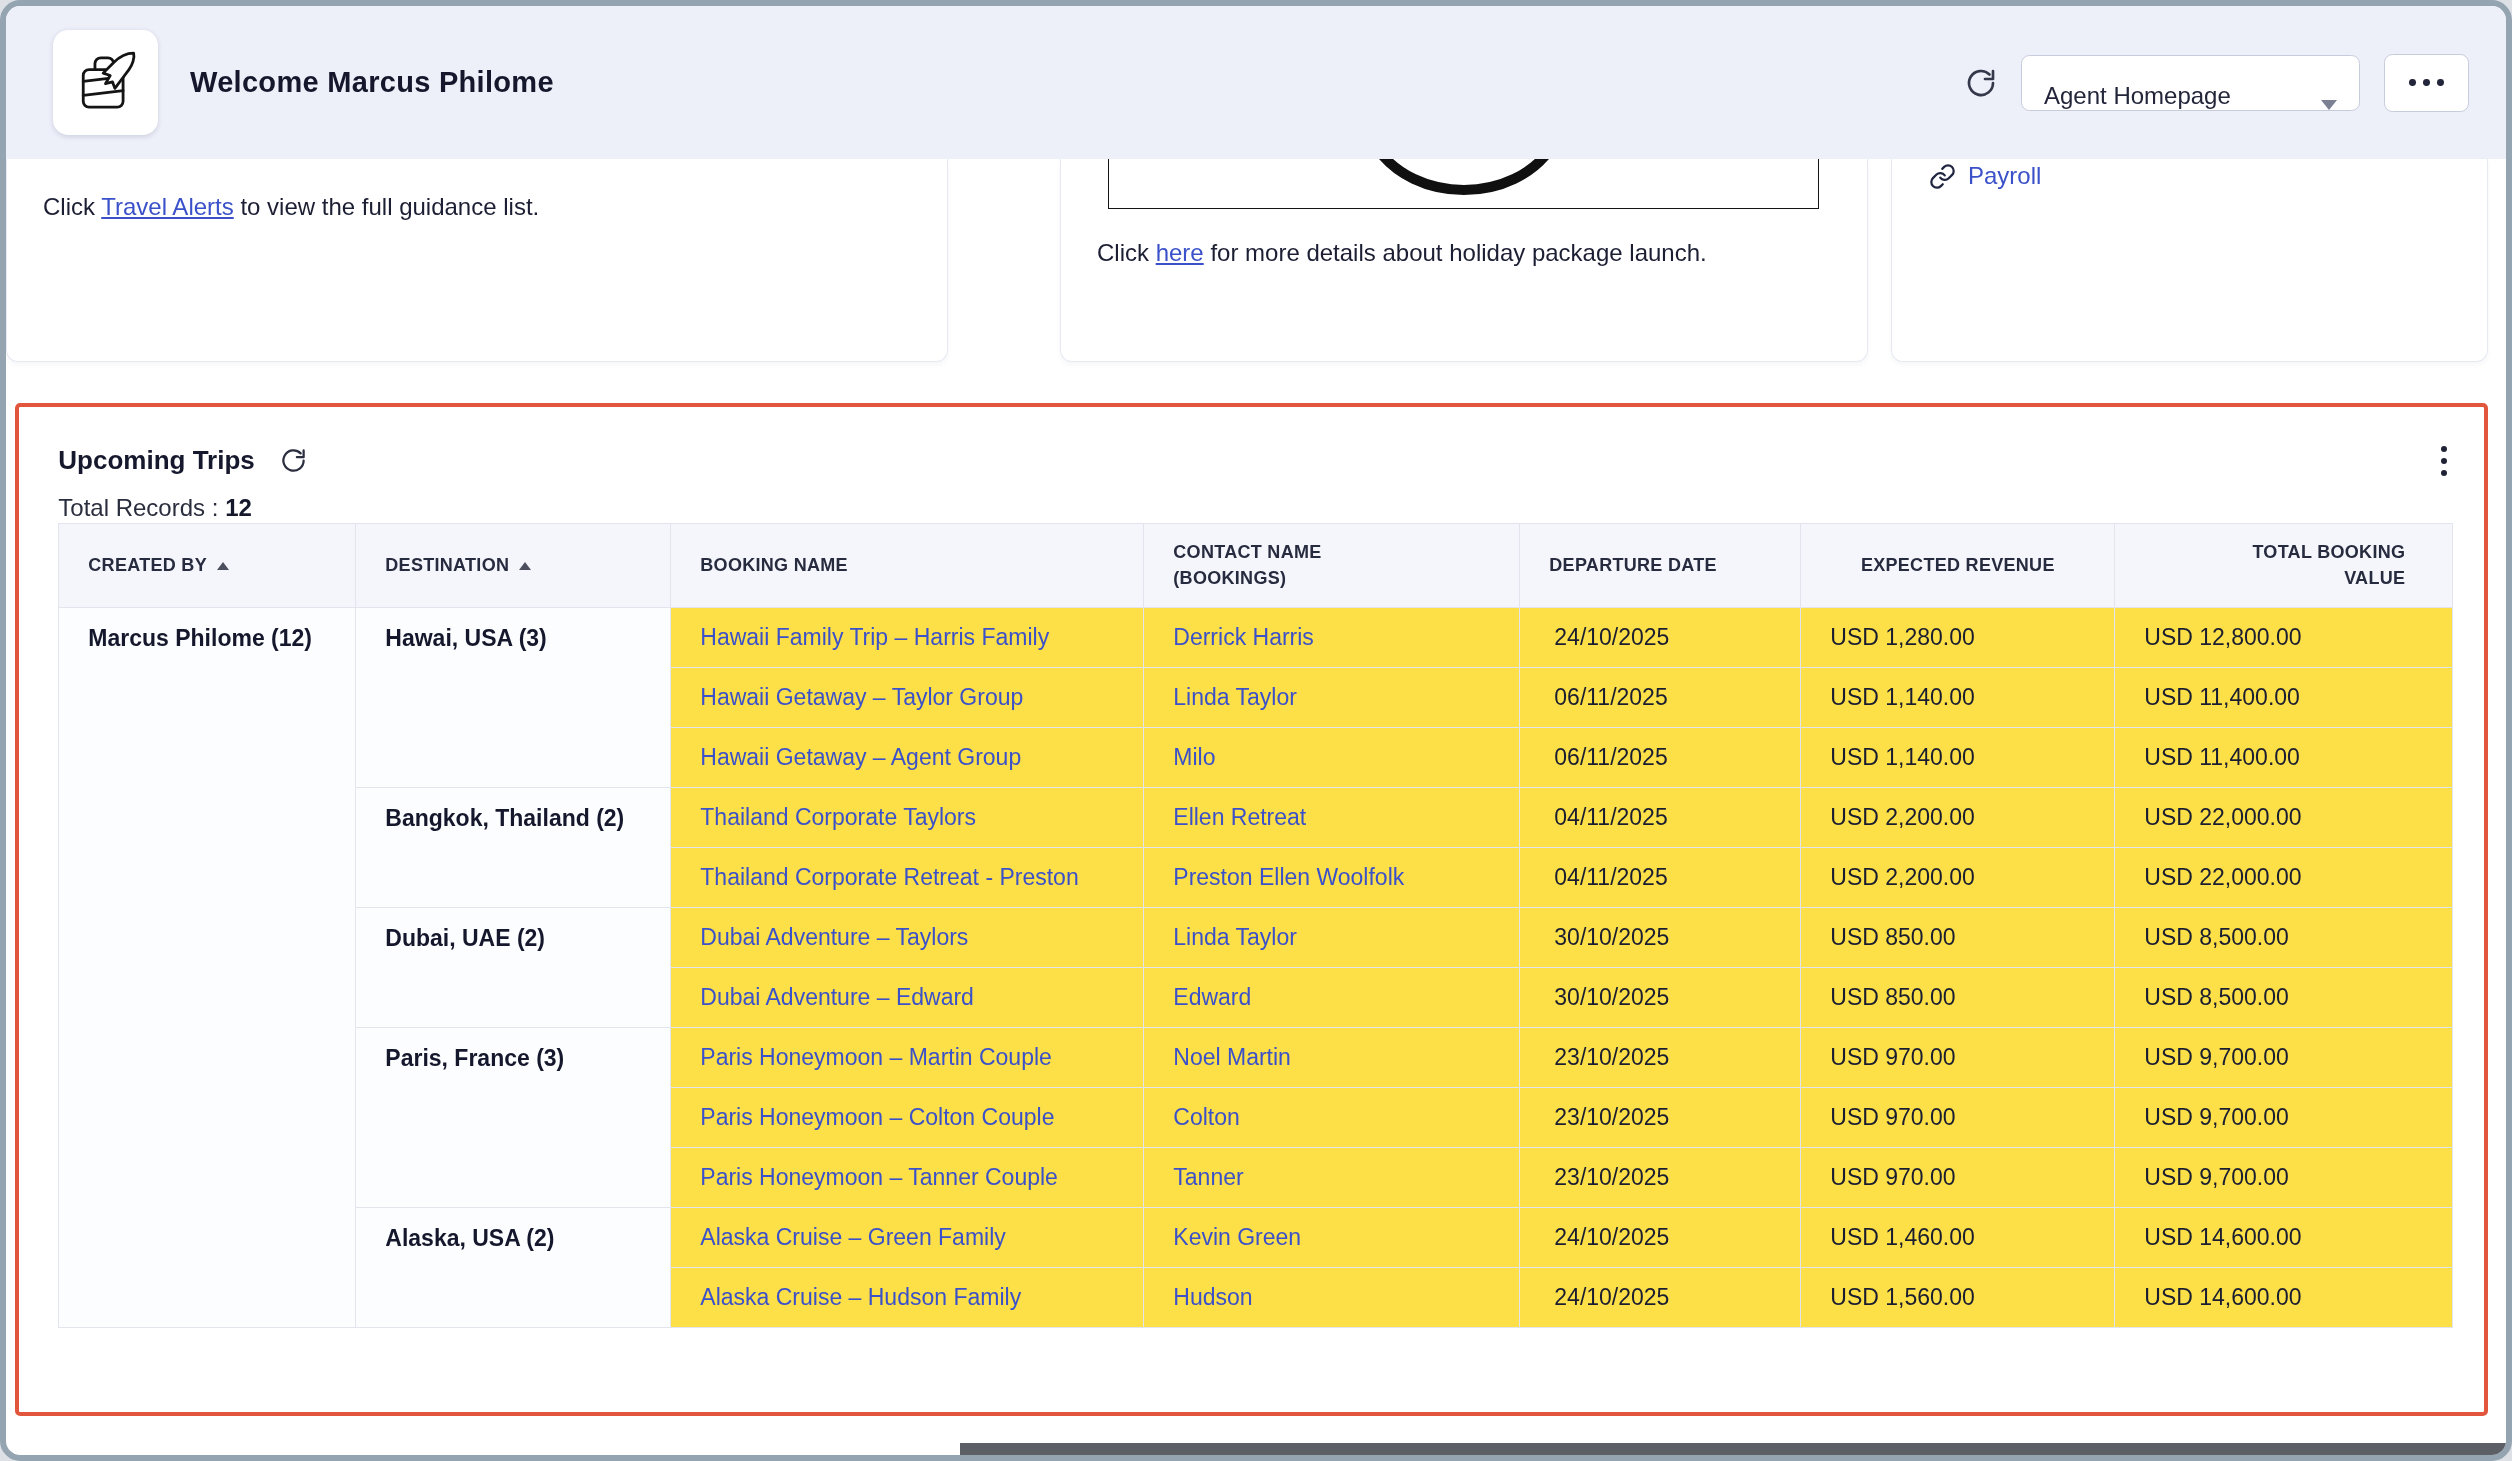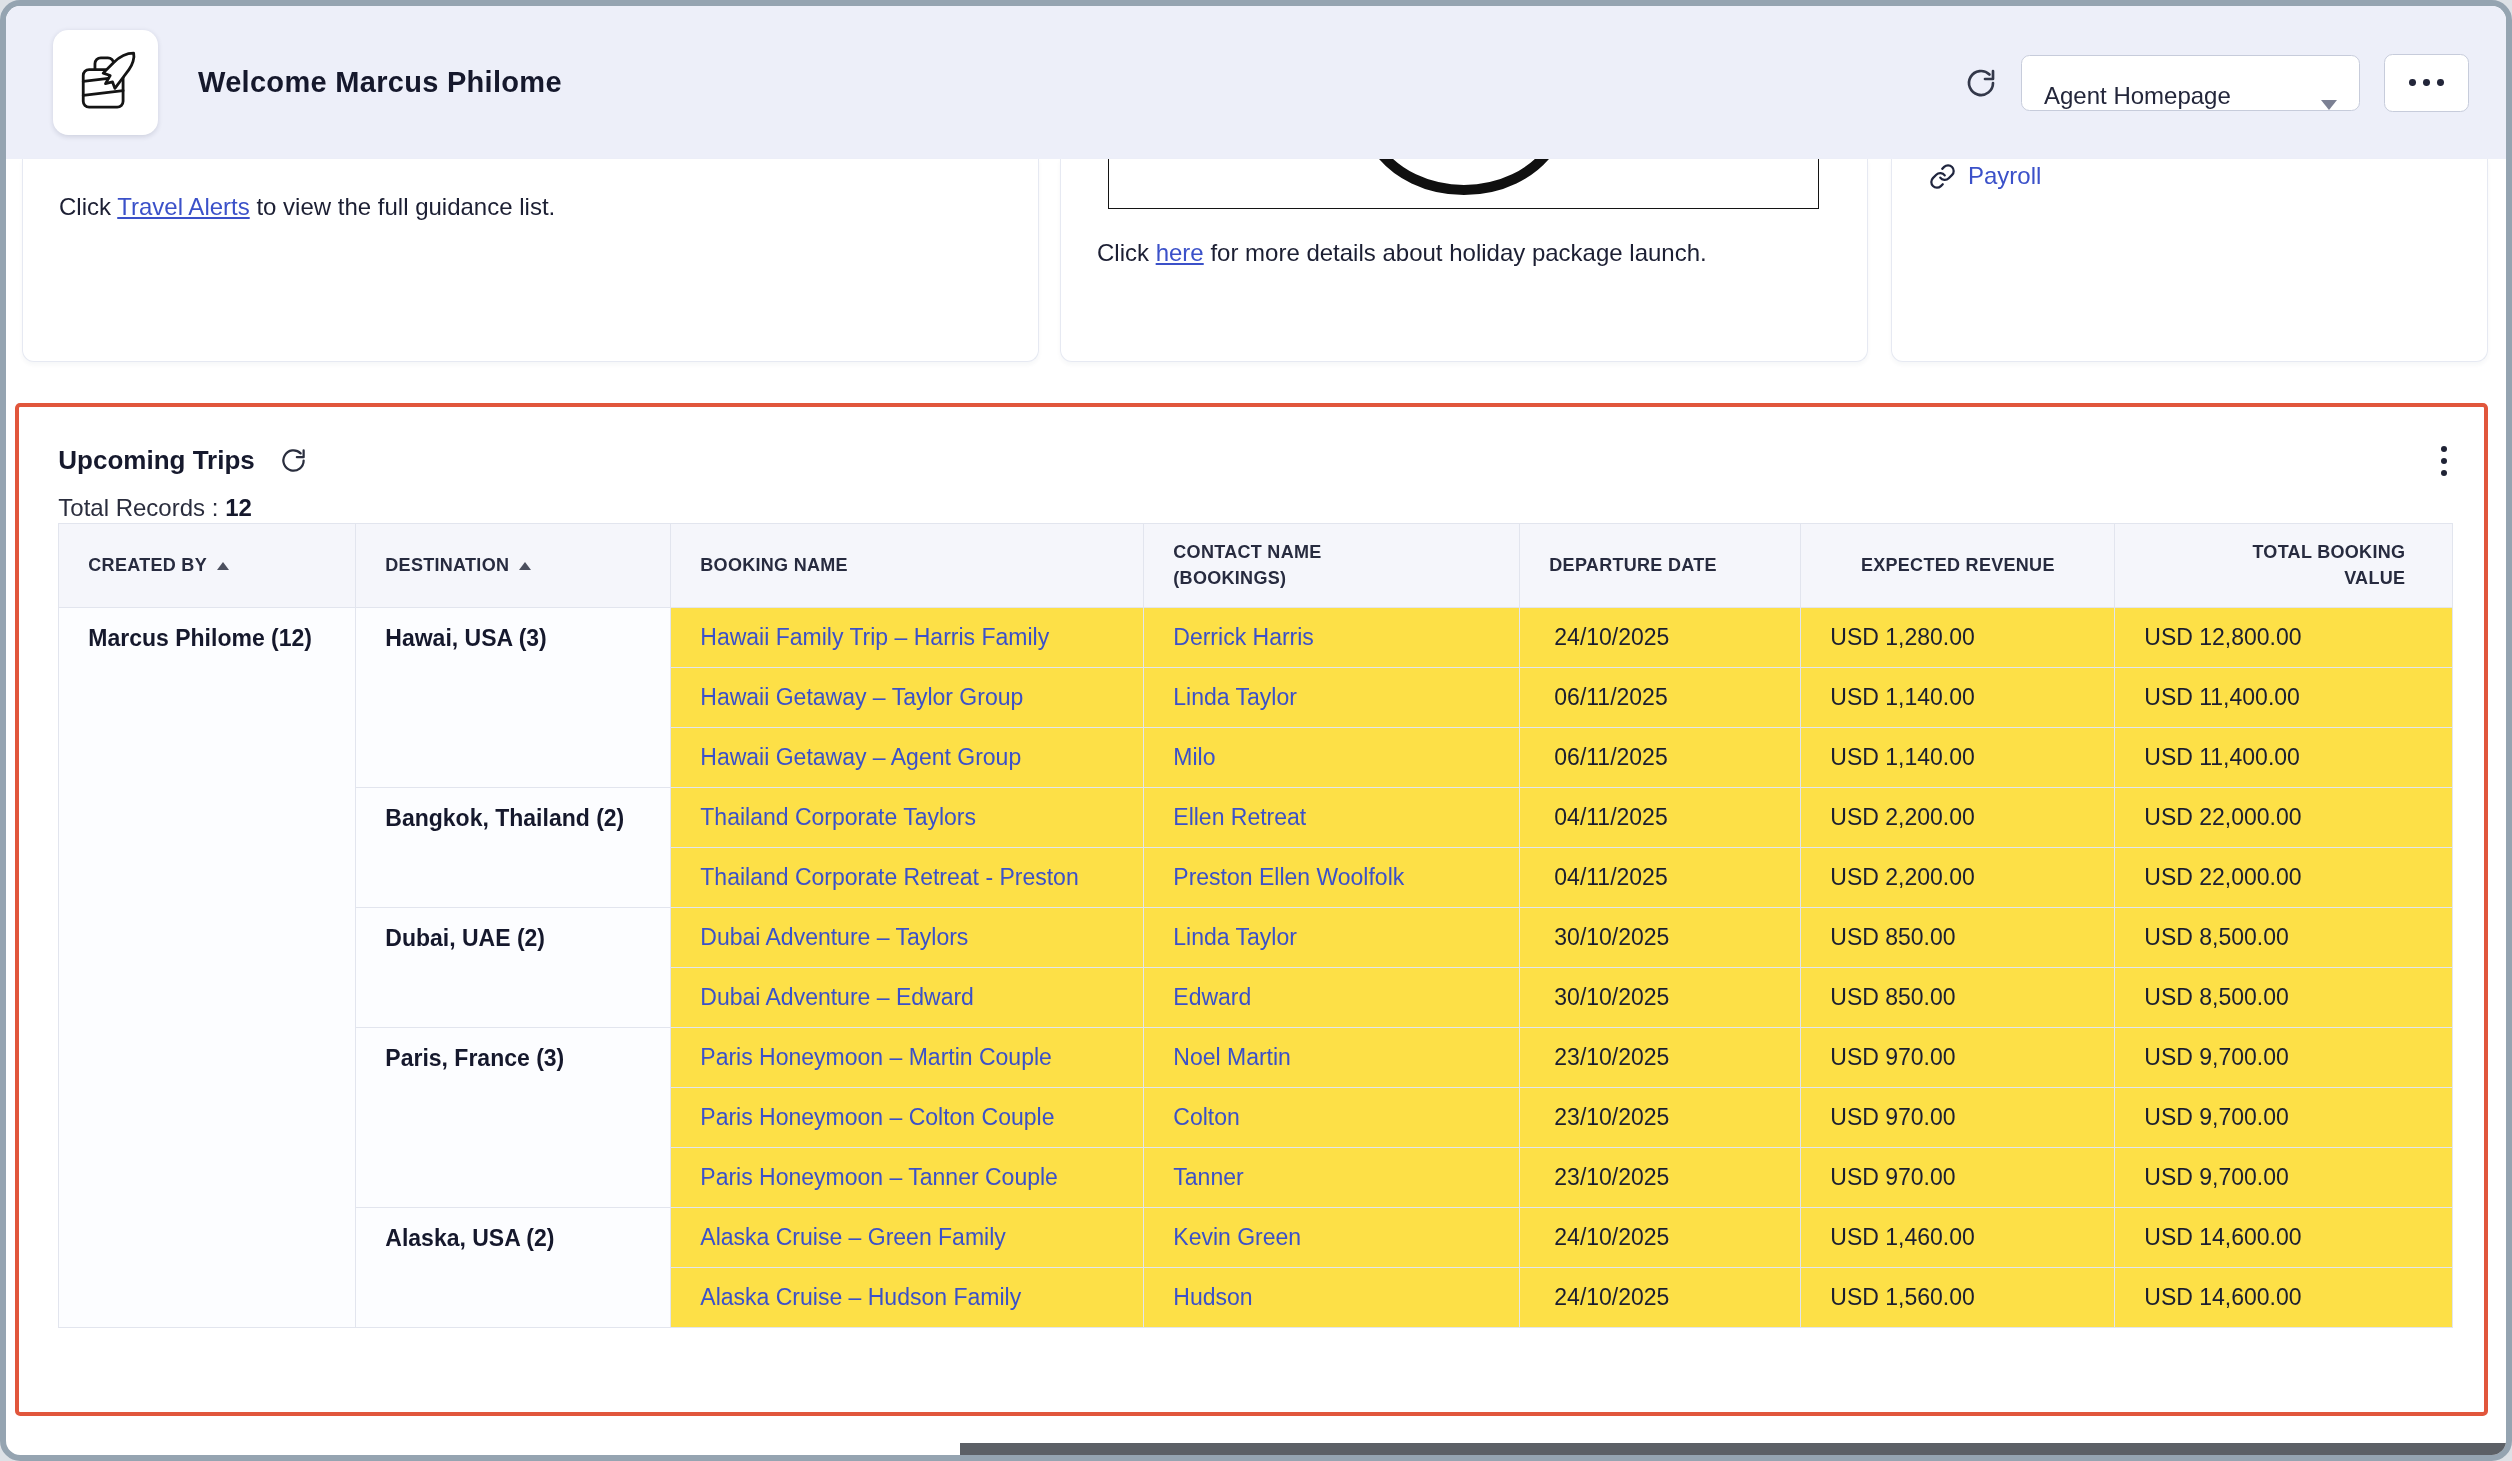--- a/index.html
+++ b/index.html
@@ -2,31 +2,31 @@
 <html style="font-size:13.6px"><head>
 <meta charset="utf-8">
 <style>
   html,body{margin:0;padding:0;background:#dde1e6;}
   .stage{position:relative;width:2512px;height:1461px;font-family:"Liberation Sans",sans-serif;overflow:hidden;background:#dde1e6;}
   .window{position:absolute;inset:0;border:6.8px solid #95a4b1;border-radius:20.3px;background:#ffffff;overflow:hidden;box-sizing:border-box;}
 
   
   .app-header{position:absolute;top:0;left:0;right:0;height:153px;background:#edeff9;display:flex;align-items:center;padding:0 37px 0 47px;box-sizing:border-box;}
   .logo{width:105px;height:105px;background:#fff;border-radius:15.3px;display:flex;align-items:center;justify-content:center;box-shadow:0 1.7px 5.1px rgba(25,35,70,.14);}
-  .app-title{margin-left:40px;font-size:29px;font-weight:bold;color:#15182c;letter-spacing:0.3px;}
+  .app-title{margin-left:32px;font-size:29px;font-weight:bold;color:#15182c;letter-spacing:0.3px;}
   .header-right{margin-left:auto;display:flex;align-items:center;gap:24px;}
   .icon-btn{display:flex;align-items:center;color:#33384a;cursor:pointer;}
   .select{width:339px;height:56px;background:#fff;border:0.8px solid #c7ccdb;border-radius:8.5px;display:flex;align-items:flex-end;padding:0 22px;box-sizing:border-box;font-size:24px;color:#23263a;cursor:pointer;}
   .caret-down{margin-left:auto;width:0;height:0;border-left:8.5px solid transparent;border-right:8.5px solid transparent;border-top:10.2px solid #7b8093;}
   .more-btn{width:83px;height:56px;background:#fff;border:0.8px solid #c7ccdb;border-radius:8.5px;display:flex;align-items:center;justify-content:center;gap:7.6px;cursor:pointer;}
   .hdot{width:6.8px;height:6.8px;border-radius:50%;background:#23263a;}
 
   
   .card{position:absolute;top:153px;height:203px;background:#fff;border:0.8px solid #e6e9f2;border-top:none;border-radius:0 0 12px 12px;box-sizing:border-box;box-shadow:0 2.5px 4.2px rgba(30,40,80,.04);}
-  #card-alerts{left:16px;width:1017px;}
+  #card-alerts{left:0;width:942px;}
   #card-holiday{left:1054px;width:808px;}
   #card-links{left:1885px;width:597px;}
   .card-text{position:absolute;left:36px;right:25.4px;font-size:24px;color:#1c1f33;line-height:1.35;}
   #card-alerts .card-text{top:32px;}
   #card-holiday .card-text{top:78px;}
   a.link{color:#3b51c9;text-decoration:underline;cursor:pointer;}
   .doodle-box{position:absolute;left:47px;top:0;width:709px;height:49px;border:1.7px solid #141414;border-top:none;overflow:hidden;background:#fff;}
   .doodle-svg{position:absolute;top:-15.3px;left:50%;transform:translateX(-50%);}
   .quick-link-row{position:absolute;left:37px;top:3.4px;display:flex;align-items:center;gap:12px;font-size:24px;}
   a.plain-link{color:#3b51c9;text-decoration:none;cursor:pointer;}

